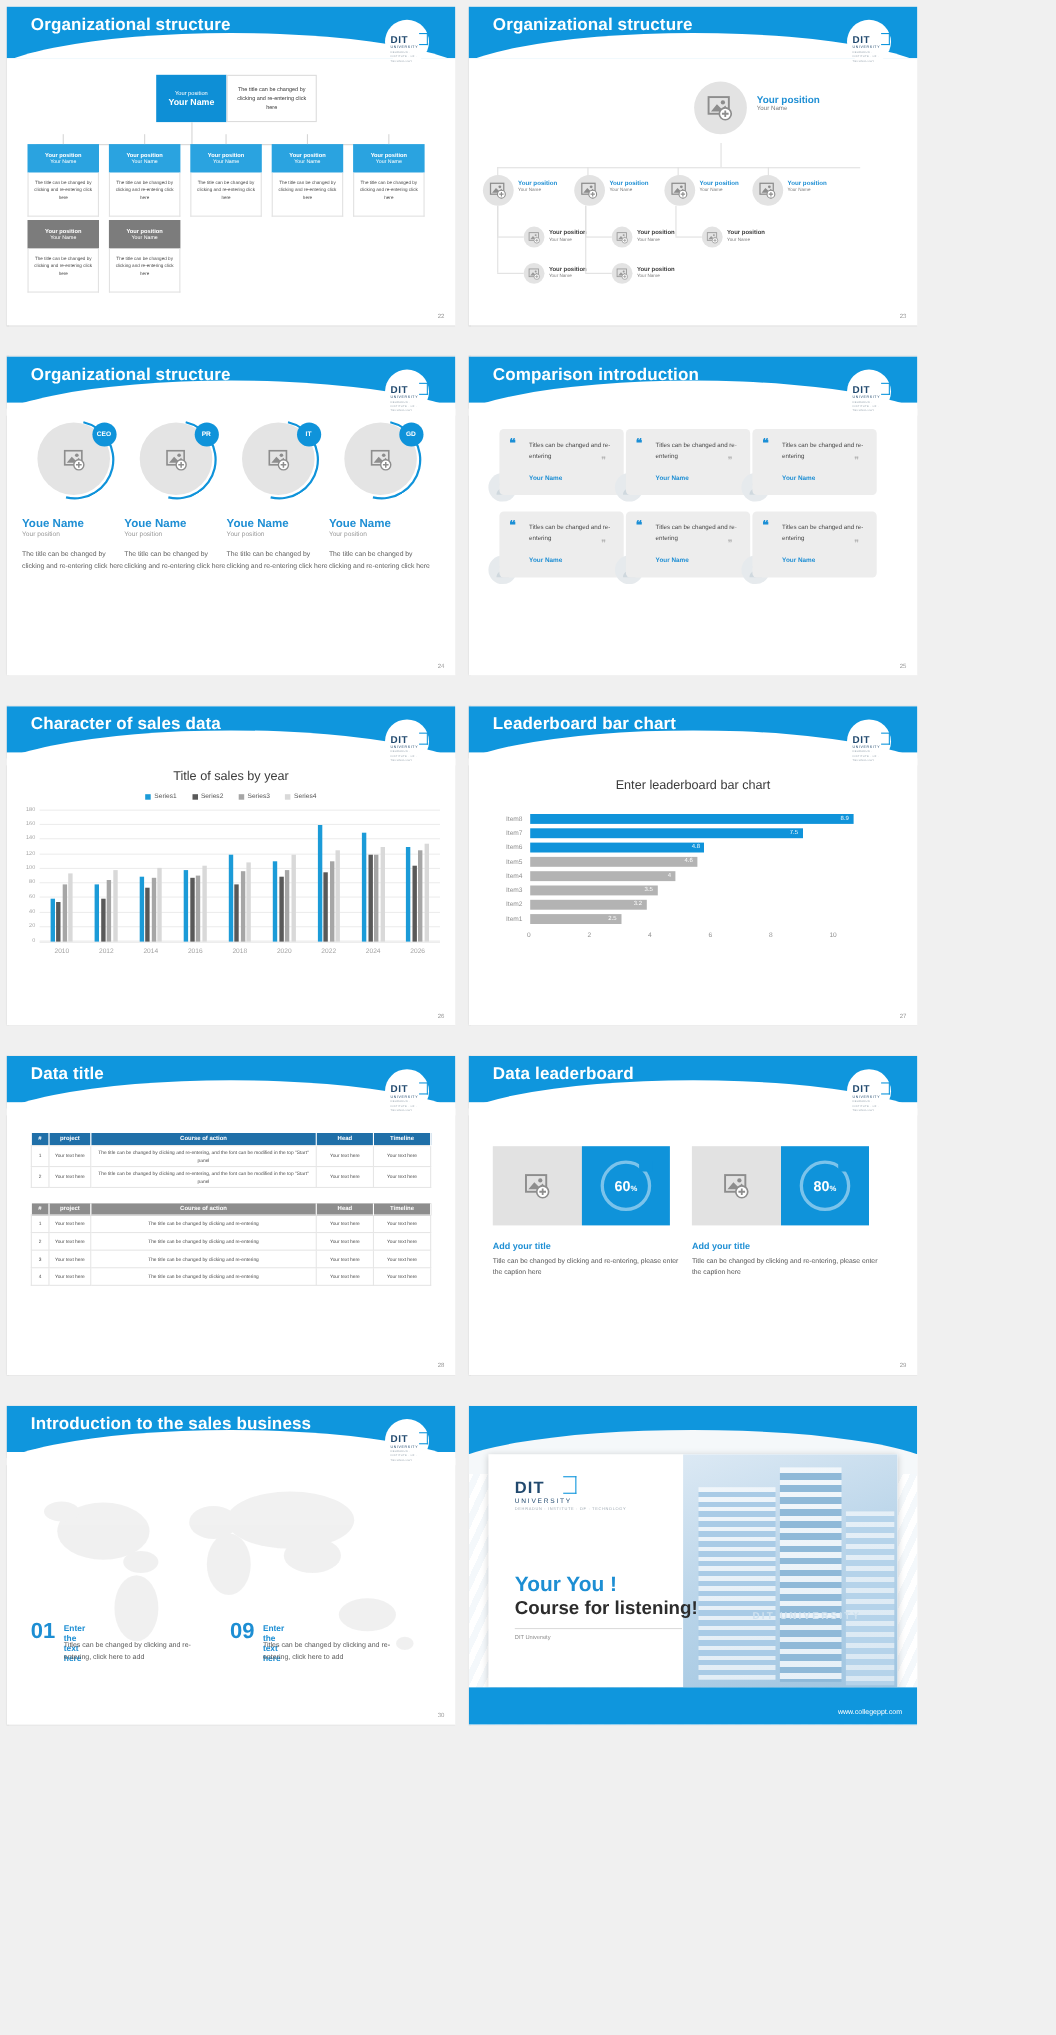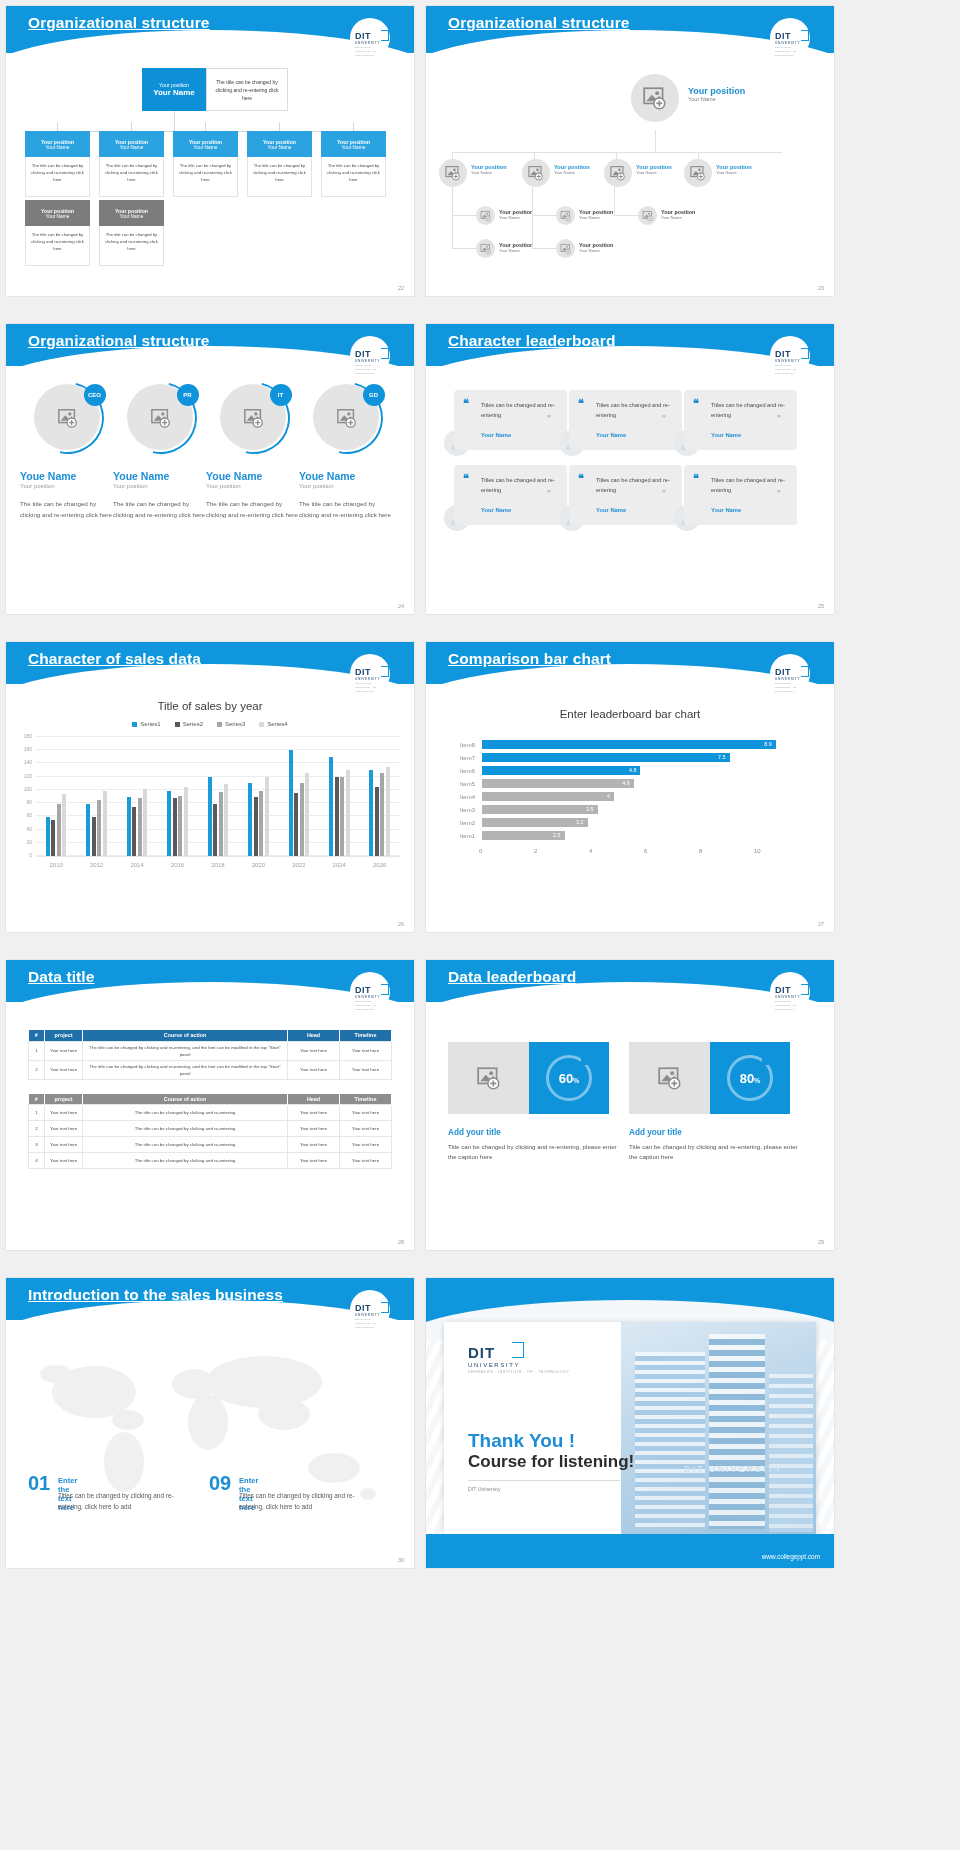--- a/index.html
+++ b/index.html
@@ -32,21 +32,20 @@
   .hdr { position:absolute; left:0; top:0; width:100%; height:47px; overflow:hidden; }
   .hdr .band { position:absolute; left:0; top:0; width:100%; height:47px; background:#0f96dd; }
   .hdr .curve {
     position:absolute; left:-6%; top:24px; width:112%; height:46px;
     background:#ffffff; border-radius:50% 50% 0 0 / 100% 100% 0 0;
   }
   .hdr-title {
     position:absolute; left:22px; top:8px;
     color:#ffffff; font-size:15.5px; font-weight:bold; letter-spacing:.1px;
     z-index:4;
-    text-decoration:underline;
   }
   .hdr.tall { height:54px; }
   .hdr.tall .band { height:42px; }
   .hdr.tall .curve { top:22px; }
 
   
   .logo { position:absolute; right:24px; top:22px; width:40px; height:32px; z-index:6; }
   .logo .disc { position:absolute; left:0; top:-10px; width:40px; height:40px; background:#fff; border-radius:50%; }
   .logo .mark { position:absolute; left:5px; top:4px; width:32px; }
   .logo .d1 { font-size:9px; font-weight:bold; color:#21496e; letter-spacing:.5px; line-height:9px; }
@@ -593,21 +592,21 @@
           </div>
         </div>
     <div class="pg">24</div>
   </div>
 
   <div class="slide">
     <div class="hdr tall">
       <div class="band"></div>
           <div class="curve"></div>
     </div>
-    <div class="hdr-title">Character leaderboard</div>
+    <div class="hdr-title">Comparison introduction</div>
     <div class="logo">
       <div class="disc"></div>
       <div class="mark">
         <div class="d1">DIT</div>
         <div class="d2">UNIVERSITY</div>
         <div class="d3">DEHRADUN · INSTITUTE · OF · TECHNOLOGY</div>
       </div>
       <div class="flag"></div>
     </div>
     <div class="s25" id="s25">
@@ -823,21 +822,21 @@
           </div>
     </div>
     <div class="pg">26</div>
   </div>
 
   <div class="slide">
     <div class="hdr tall">
       <div class="band"></div>
           <div class="curve"></div>
     </div>
-    <div class="hdr-title">Comparison bar chart</div>
+    <div class="hdr-title">Leaderboard bar chart</div>
     <div class="logo">
       <div class="disc"></div>
       <div class="mark">
         <div class="d1">DIT</div>
         <div class="d2">UNIVERSITY</div>
         <div class="d3">DEHRADUN · INSTITUTE · OF · TECHNOLOGY</div>
       </div>
       <div class="flag"></div>
     </div>
     <div class="hb">
@@ -1140,21 +1139,21 @@
               <div class="b2"></div>
               <div class="b3"></div>
         </div>
         <div class="logo2">
           <div class="l1">DIT</div>
           <div class="l2">UNIVERSITY</div>
           <div class="l3">DEHRADUN · INSTITUTE · OF · TECHNOLOGY</div>
           <div class="flag2"></div>
         </div>
         <div class="watermark">DIT UNIVERSITY</div>
-        <div class="tl1">Thank You !</div>
+        <div class="tl1">Your You !</div>
         <div class="tl2">Course for listening!</div>
         <div class="rule"></div>
         <div class="sub">DIT University</div>
       </div>
       <div class="bluebar"></div>
       <div class="site">www.collegeppt.com</div>
     </div>
   </div>
 
 </div>

